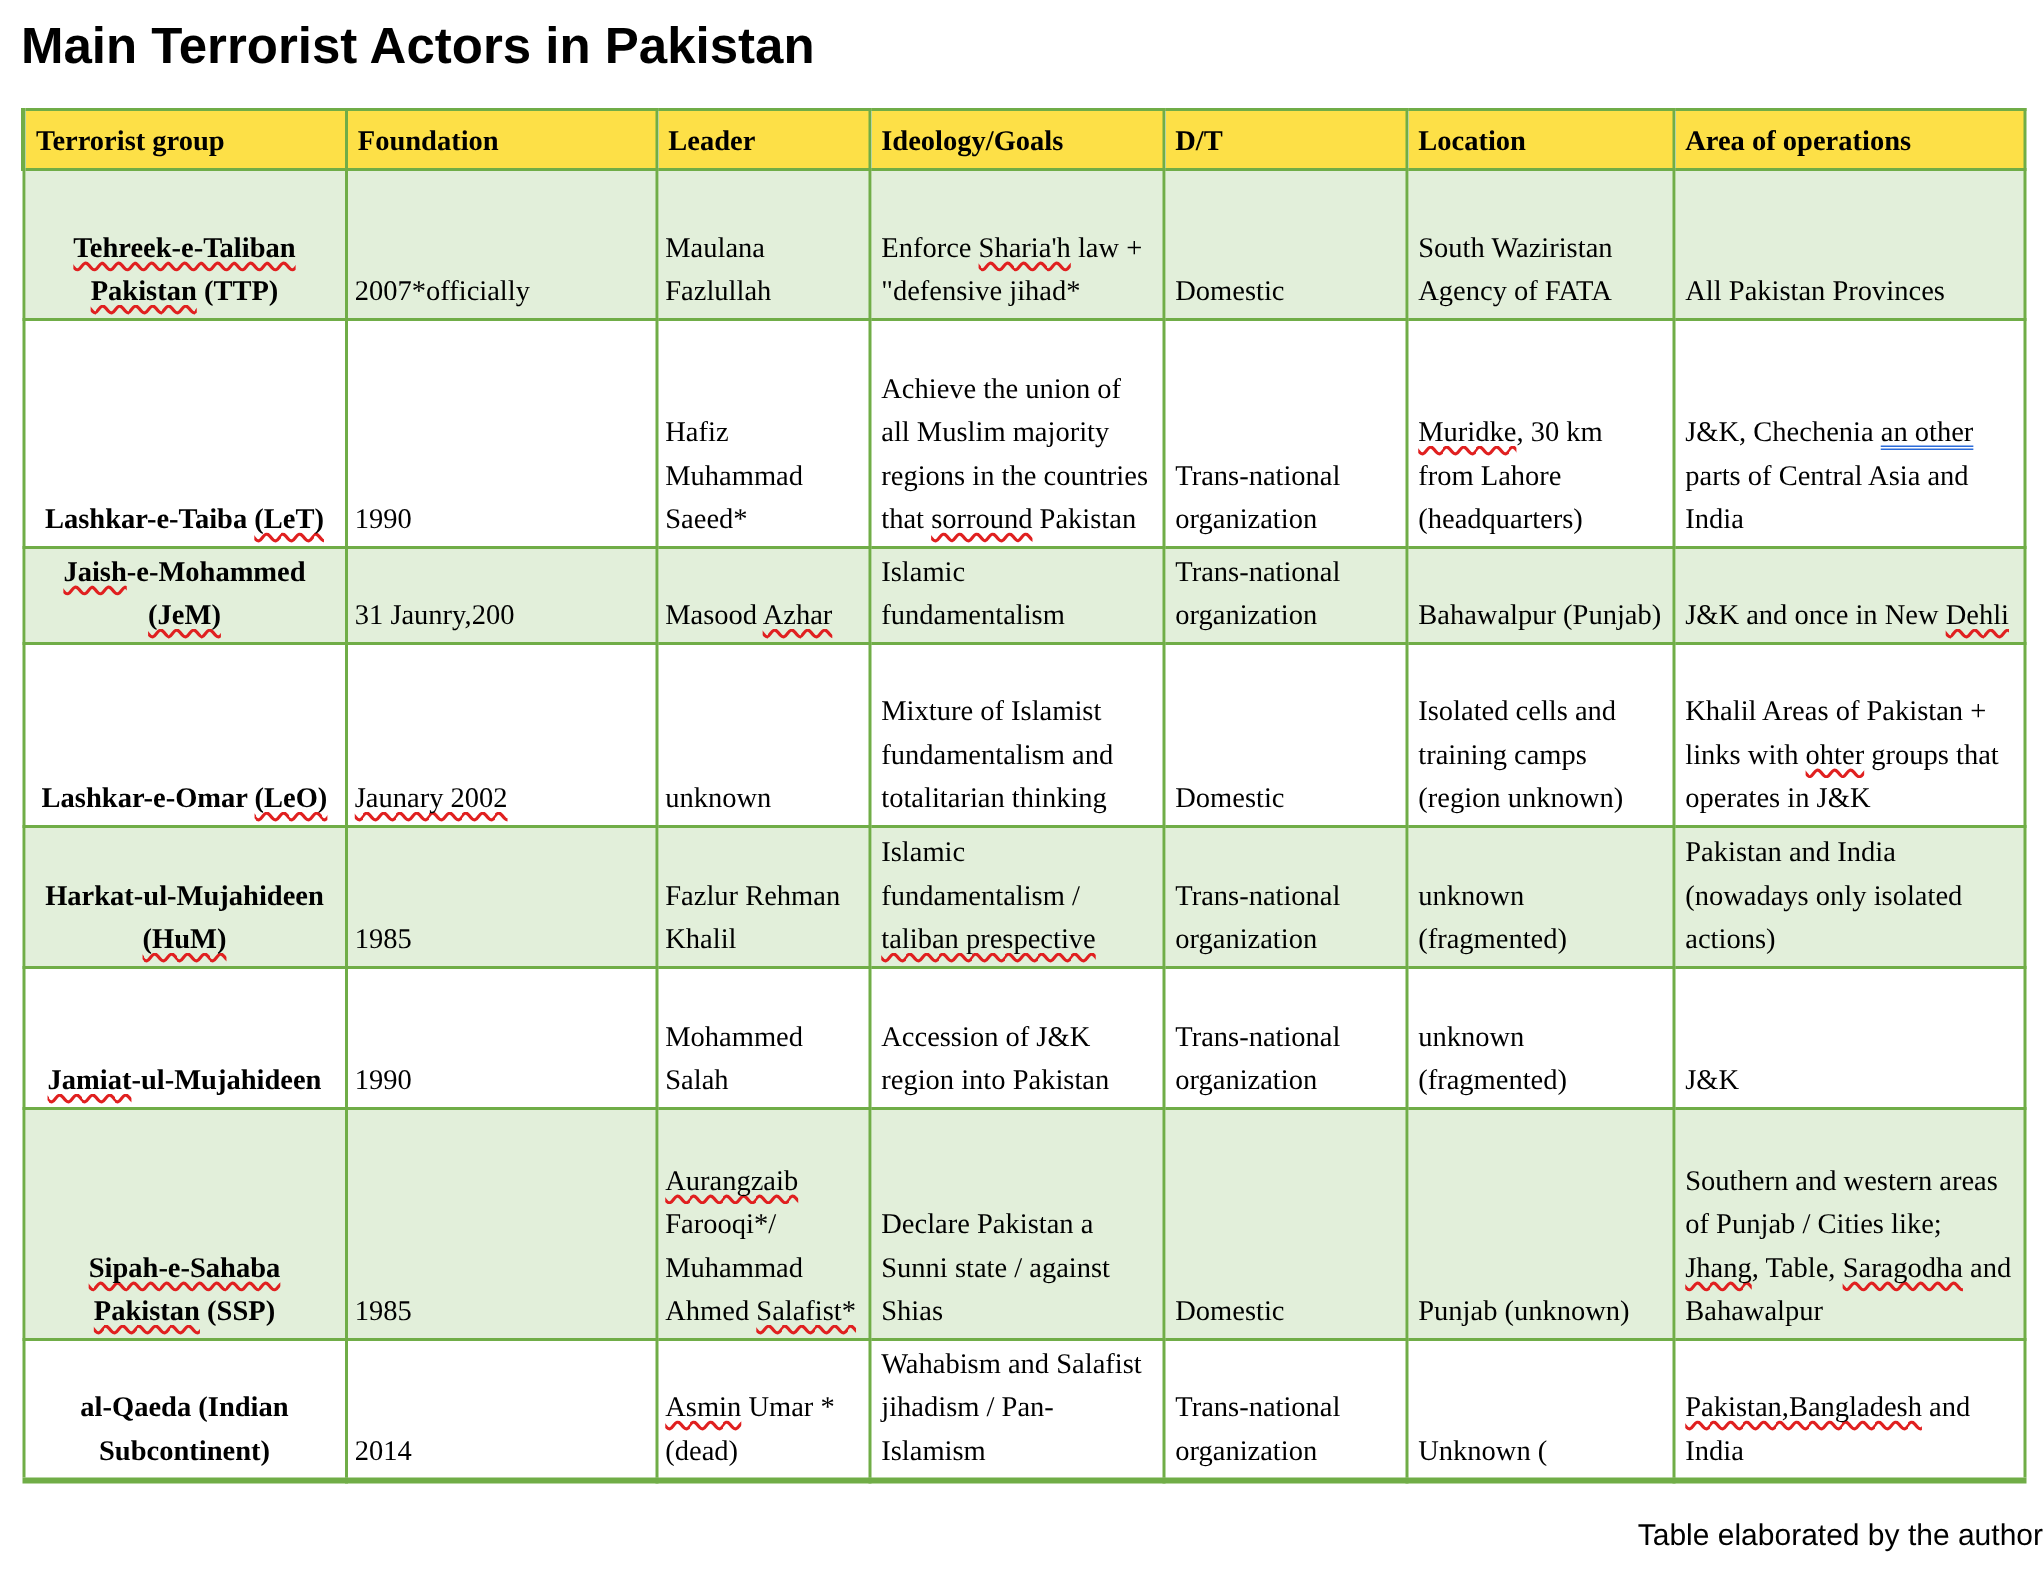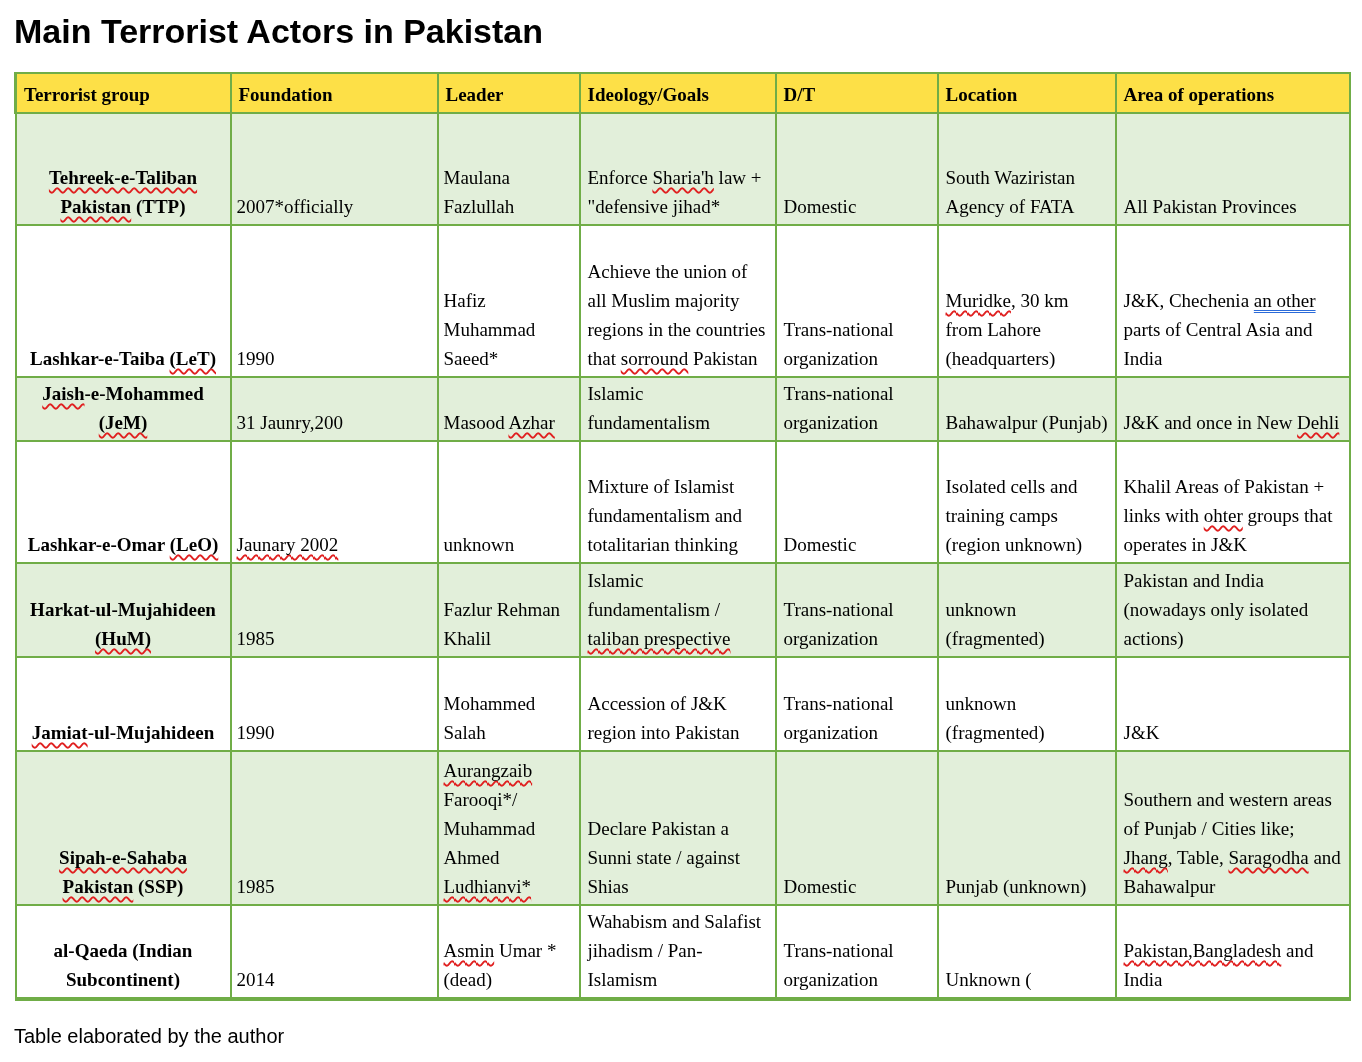--- a/index.html
+++ b/index.html
@@ -29,21 +29,21 @@
   }
   thead th{
     background:#fde047;font-weight:bold;text-align:left;
     height:34px;padding-left:7px;vertical-align:bottom;
   }
   thead th:first-child{border-left:3px solid var(--border-green,#70ad47);}
   tbody tr.shaded td{background:var(--green-bg,#e2efda);}
   tbody td.c0{font-weight:bold;text-align:center;}
   tbody td.c1,tbody td.c2{text-align:left;}
   tbody td.c3,tbody td.c4,tbody td.c5,tbody td.c6{text-align:left;padding-left:7px;}
-  tbody tr:nth-child(1){height:112px}
+  tbody tr:nth-child(1){height:100px}
   tbody tr:nth-child(2){height:152px}
   tbody tr:nth-child(3){height:62px}
   tbody tr:nth-child(4){height:122px}
   tbody tr:nth-child(5){height:94px}
   tbody tr:nth-child(6){height:94px}
   tbody tr:nth-child(7){height:154px}
   tbody tr:nth-child(8){height:90px}
   .m-red{
     text-decoration:underline;
     text-decoration-style:wavy;
@@ -55,21 +55,21 @@
   .m-blue{
     text-decoration:underline;
     text-decoration-style:double;
     text-decoration-color:var(--grammar-blue,#2b6bd9);
     text-decoration-thickness:1px;
     text-underline-offset:3px;
     text-decoration-skip-ink:none;
   }
   .table-caption{
     font-family:"Liberation Sans", sans-serif;
-    font-size:20px;margin:24px 0 0 14px;
+    font-size:20px;margin:24px 0 0 14px;text-align:right;
   }
 </style>
 </head>
 <body>
 
 <h1 class="page-title">Main Terrorist Actors in Pakistan</h1>
 
 <table class="main-table">
   <colgroup>
     <col class="c0">
@@ -142,21 +142,21 @@
         <td class="c1"><span>1990</span></td>
         <td class="c2"><span>Mohammed Salah</span></td>
         <td class="c3"><span>Accession of J&amp;K region into Pakistan</span></td>
         <td class="c4"><span>Trans-national organization</span></td>
         <td class="c5"><span>unknown (fragmented)</span></td>
         <td class="c6"><span>J&amp;K</span></td>
       </tr>
       <tr class="shaded">
         <td class="c0"><span class="m-red">Sipah-e-Sahaba</span><span> </span><span class="m-red">Pakistan</span><span> (SSP)</span></td>
         <td class="c1"><span>1985</span></td>
-        <td class="c2"><span class="m-red">Aurangzaib</span><span> Farooqi*/ Muhammad Ahmed </span><span class="m-red">Ludhianvi*</span></td>
+        <td class="c2"><span class="m-red">Aurangzaib</span><span> Farooqi*/ Muhammad Ahmed </span><span class="m-red">Salafist*</span></td>
         <td class="c3"><span>Declare Pakistan a Sunni state / against Shias</span></td>
         <td class="c4"><span>Domestic</span></td>
         <td class="c5"><span>Punjab (unknown)</span></td>
         <td class="c6"><span>Southern and western areas of Punjab / Cities like; </span><span class="m-red">Jhang</span><span>, Table, </span><span class="m-red">Saragodha</span><span> and Bahawalpur</span></td>
       </tr>
       <tr>
         <td class="c0"><span>al-Qaeda (Indian Subcontinent)</span></td>
         <td class="c1"><span>2014</span></td>
         <td class="c2"><span class="m-red">Asmin</span><span> Umar *(dead)</span></td>
         <td class="c3"><span>Wahabism and Salafist jihadism / Pan-Islamism</span></td>

